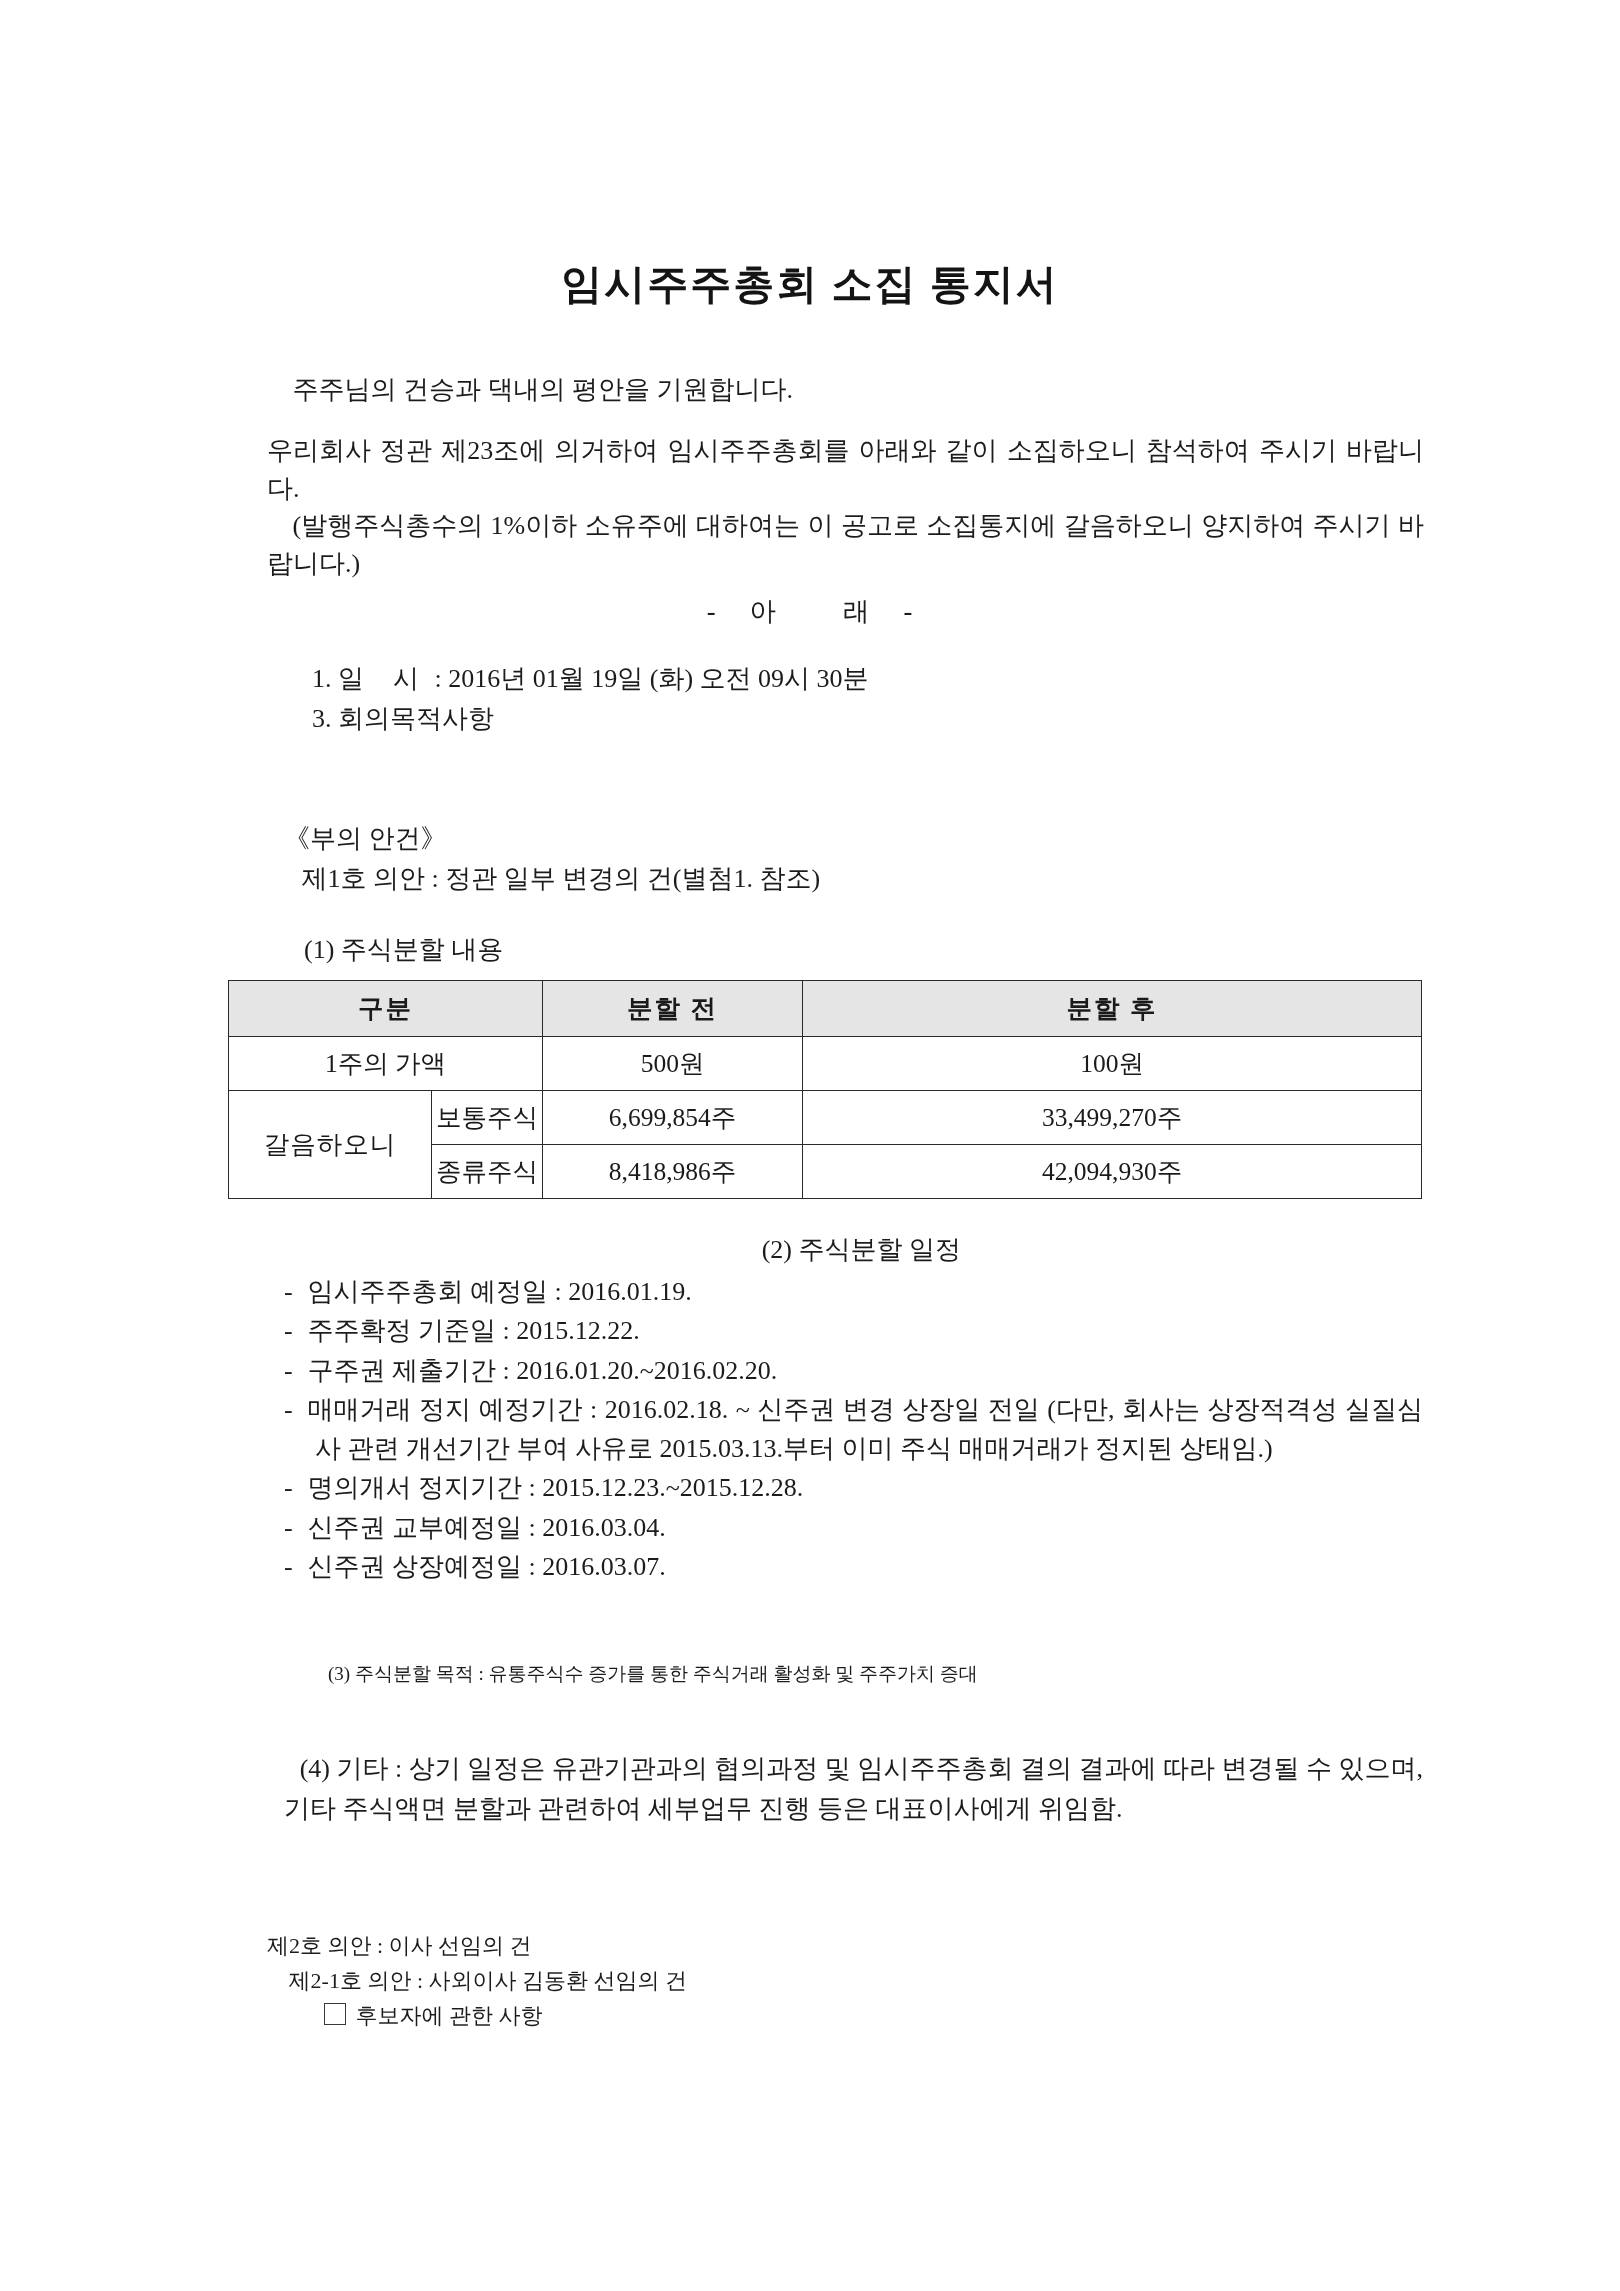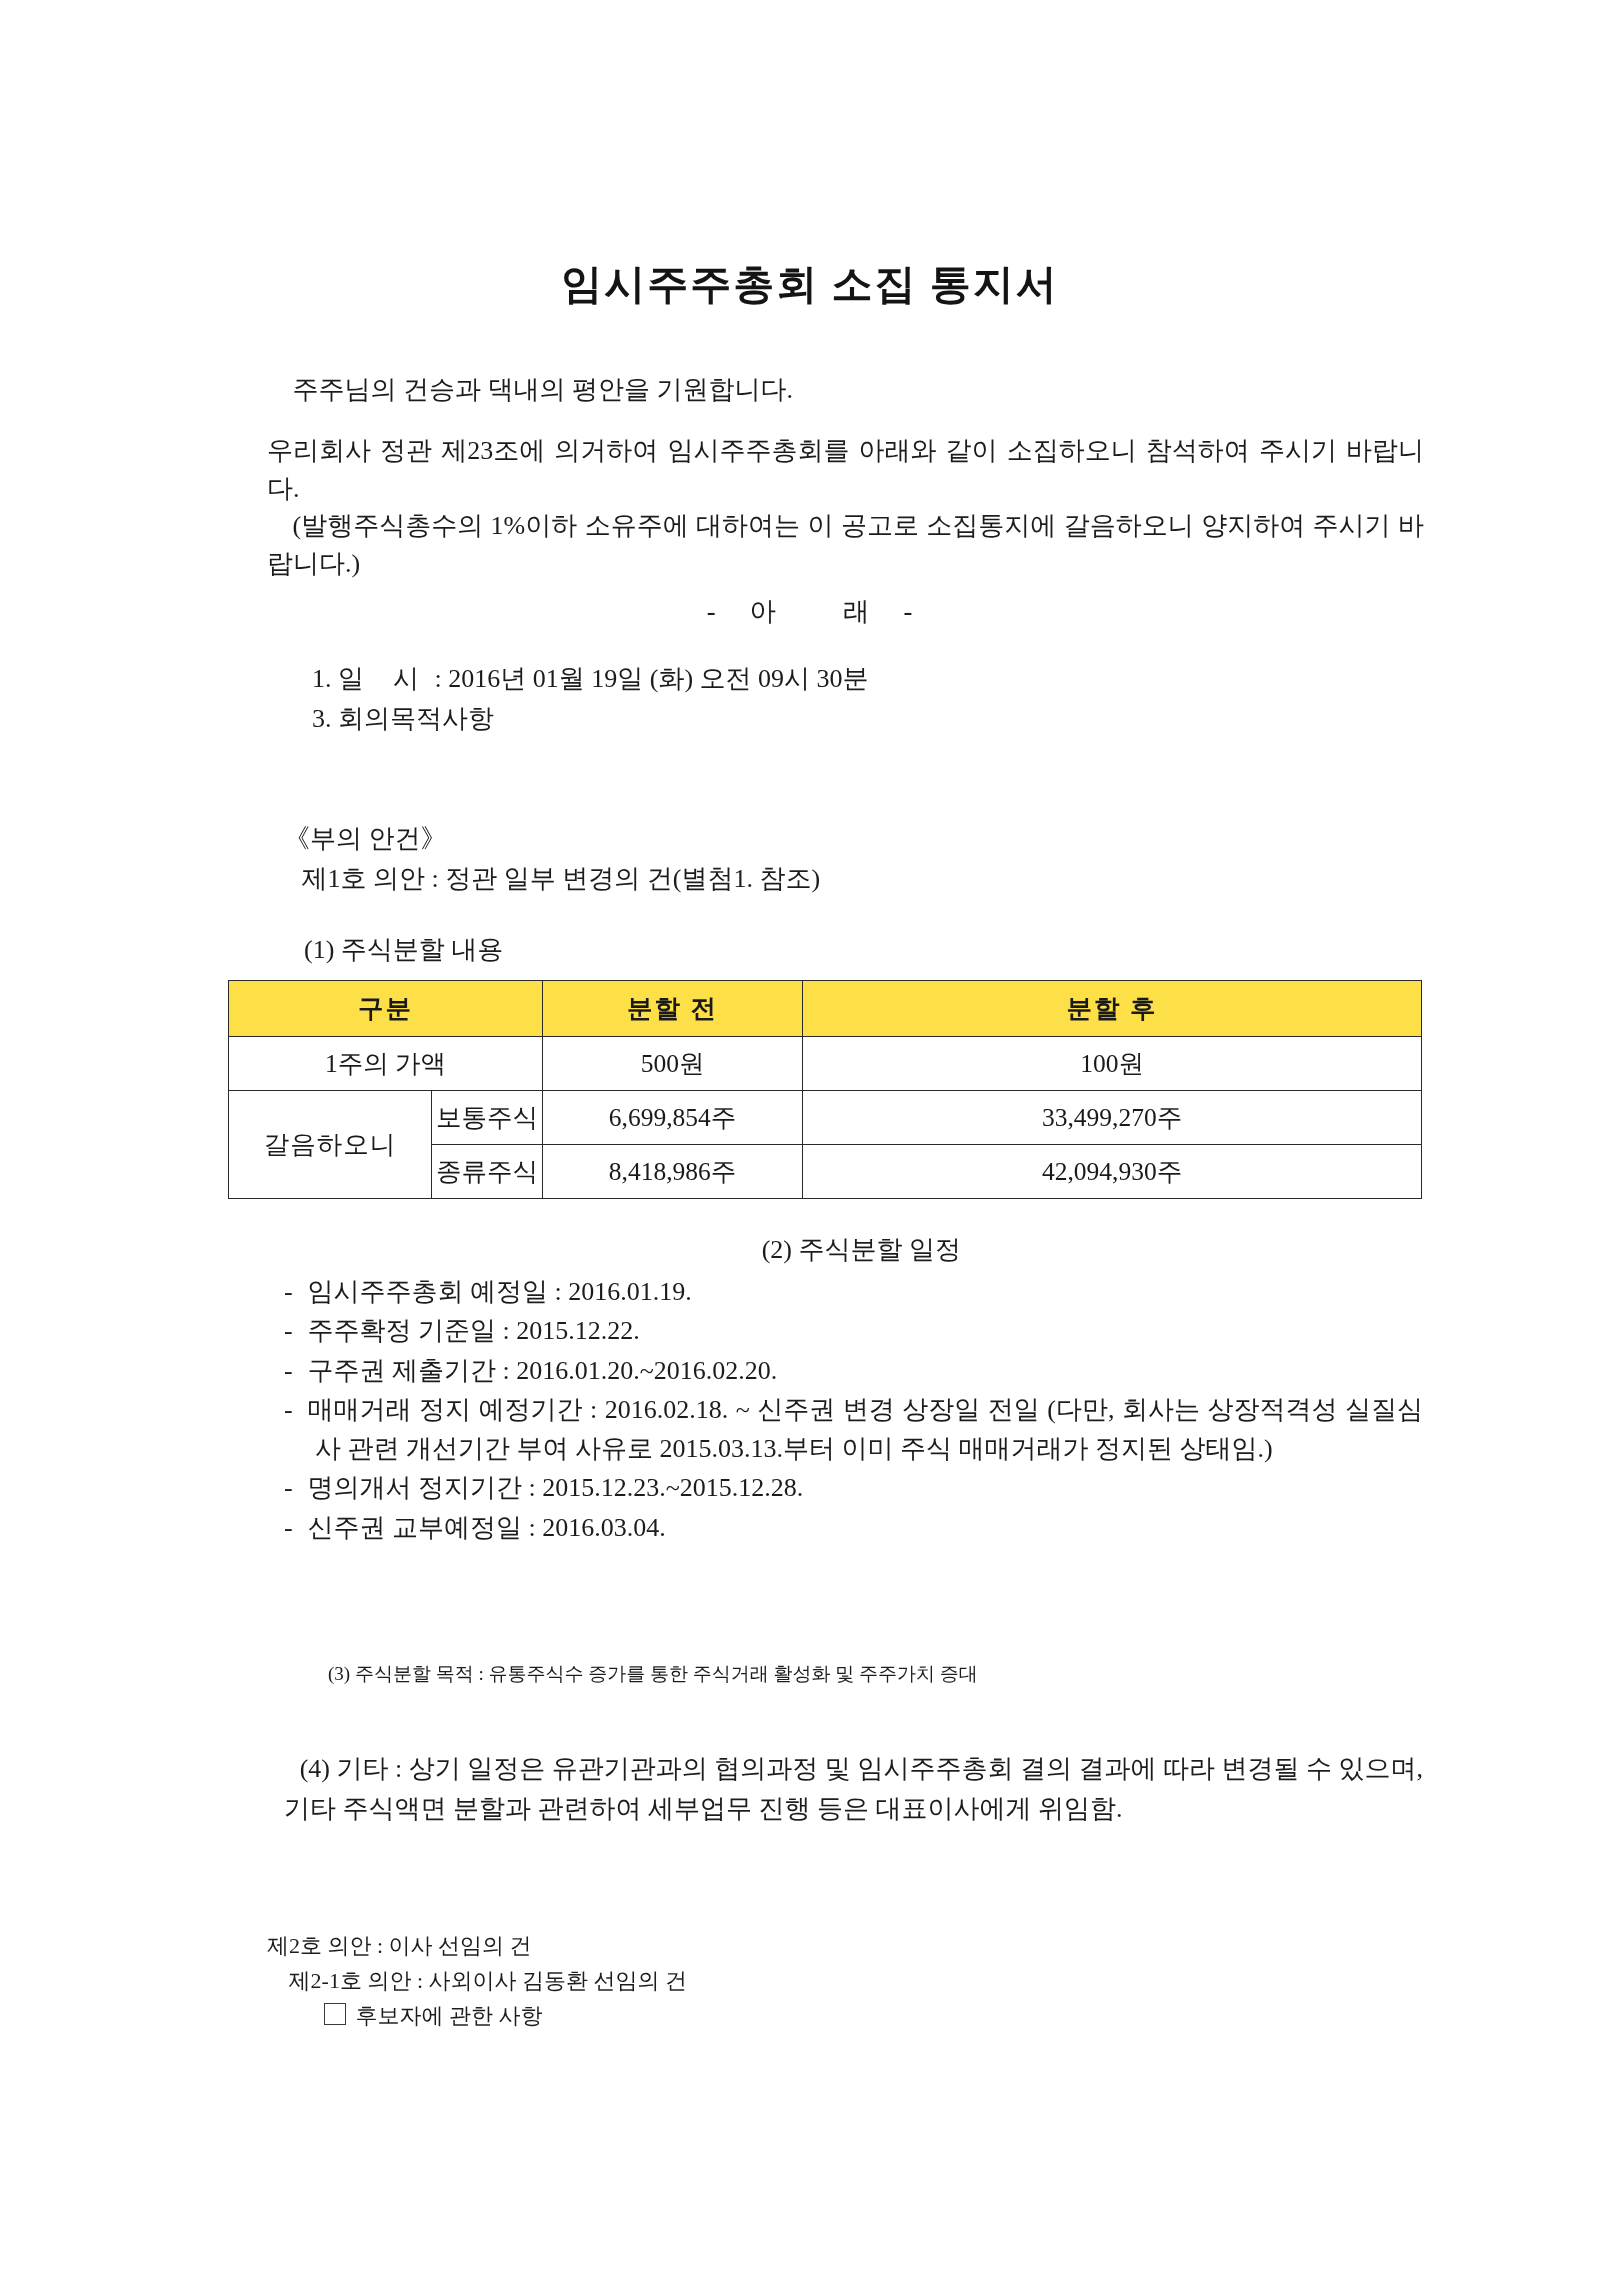--- a/index.html
+++ b/index.html
@@ -127,21 +127,21 @@
   }
   .split-table th,
   .split-table td {
     border: 1.6px solid #2a2a2a;
     text-align: center;
     vertical-align: middle;
     padding: 0;
     font-weight: normal;
   }
   .split-table thead th {
-    background: #fde047;
+    background: #e5e5e5;
     font-weight: bold;
     height: 55px;
     letter-spacing: 2px;
     text-align: center;
   }
   .split-table td.val { height: 53px; }
   .split-table td.rowlabel { height: 53px; }
   .split-table td.merged {
     height: 106px;
     letter-spacing: 1px;
@@ -296,20 +296,21 @@
   </table>
 
   <div class="sched">
     <div class="cap">(2) 주식분할 일정</div>
     <div class="li"><span class="dash">-</span><span>임시주주총회 예정일 : 2016.01.19.</span></div>
     <div class="li"><span class="dash">-</span><span>주주확정 기준일 : 2015.12.22.</span></div>
     <div class="li"><span class="dash">-</span><span>구주권 제출기간 : 2016.01.20.~2016.02.20.</span></div>
     <div class="li wrap"><span class="dash">-</span><span>매매거래 정지 예정기간 : 2016.02.18. ~ 신주권 변경 상장일 전일 (다만, 회사는 상장적격성 실질심사 관련 개선기간 부여 사유로 2015.03.13.부터 이미 주식 매매거래가 정지된 상태임.)</span></div>
     <div class="li"><span class="dash">-</span><span>명의개서 정지기간 : 2015.12.23.~2015.12.28.</span></div>
     <div class="li"><span class="dash">-</span><span>신주권 교부예정일 : 2016.03.04.</span></div>
+    <div class="li"><span class="dash">-</span><span>신주권 상장예정일 : 2016.03.07.</span></div>
   </div>
 
   <div class="purpose">(3) 주식분할 목적 : 유통주식수 증가를 통한 주식거래 활성화 및 주주가치 증대</div>
 
   <div class="etc">(4) 기타 : 상기 일정은 유관기관과의 협의과정 및 임시주주총회 결의 결과에 따라 변경될 수 있으며, 기타 주식액면 분할과 관련하여 세부업무 진행 등은 대표이사에게 위임함.</div>
 
   <div class="agenda2">
     <div class="lv1">제2호 의안 : 이사 선임의 건</div>
     <div class="lv2">제2-1호 의안 : 사외이사 김동환 선임의 건</div>
     <div class="lv3"><span class="cb"></span><span>후보자에 관한 사항</span></div>

